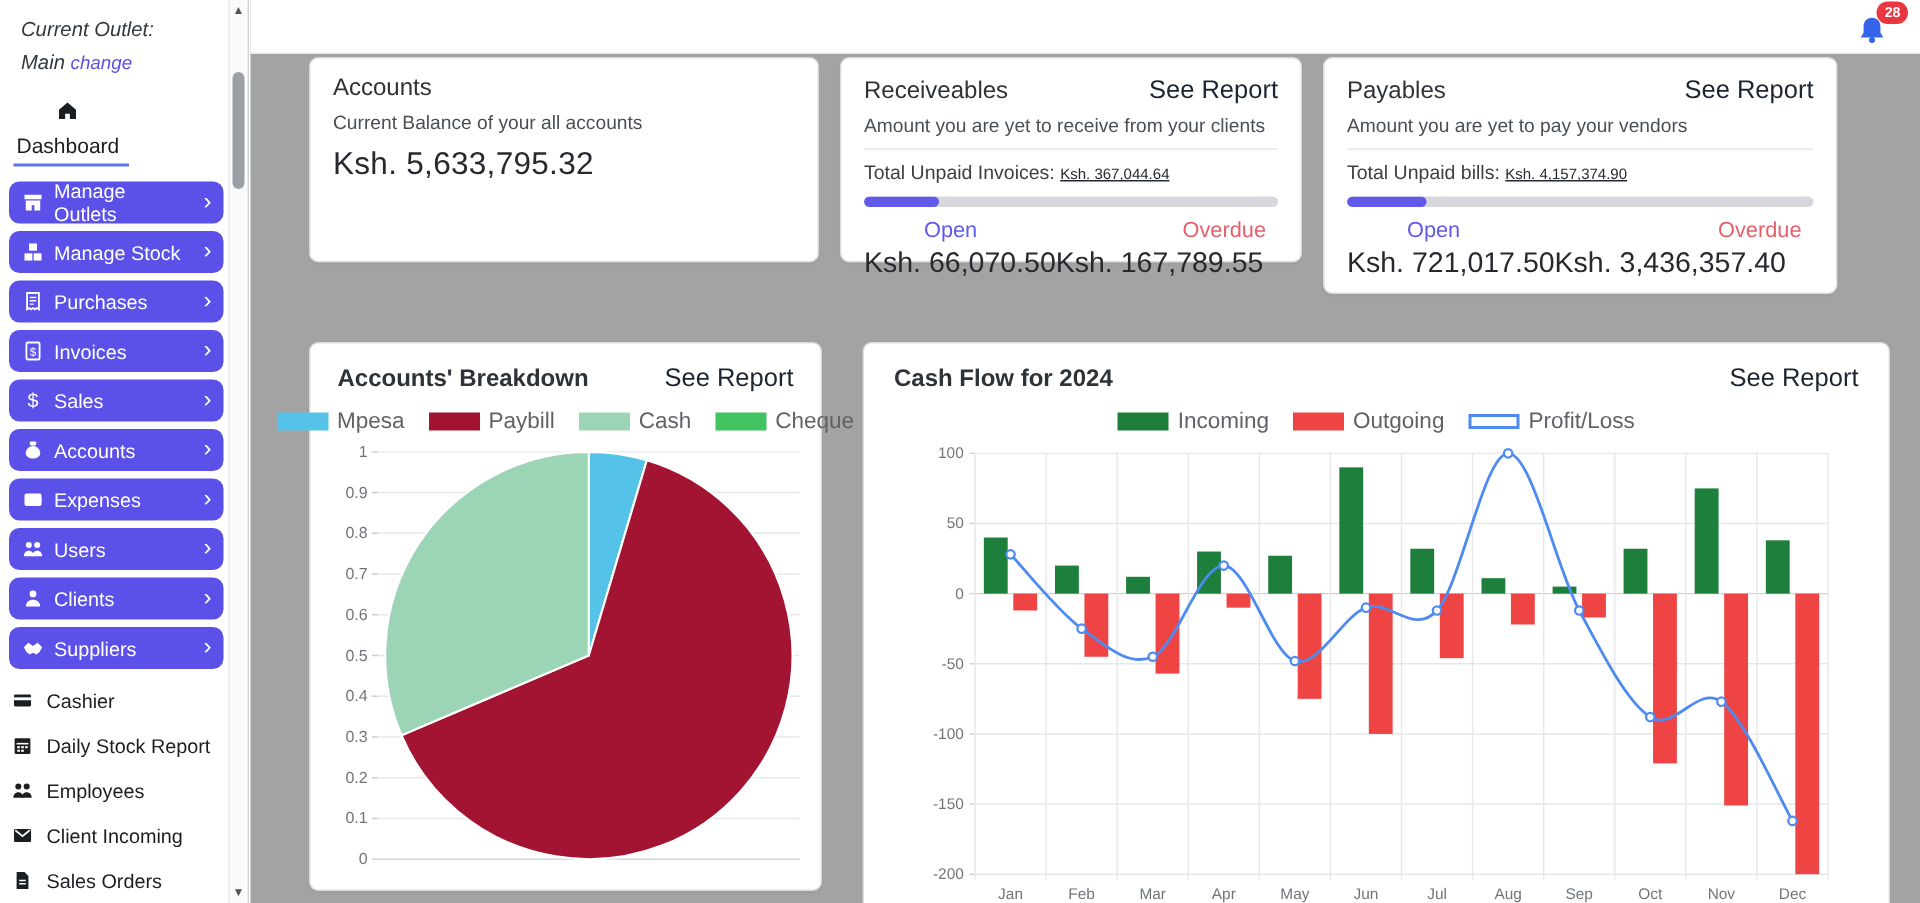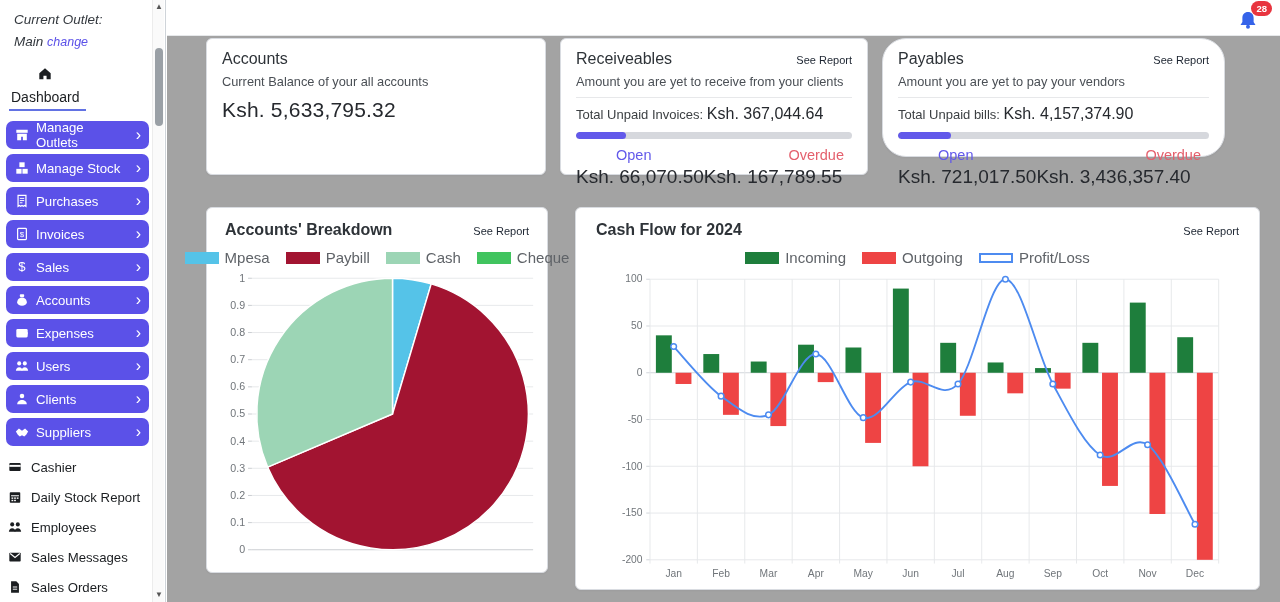--- a/index.html
+++ b/index.html
@@ -42,29 +42,29 @@
   .bell-wrap .icn svg { width:20px; height:20px; }
   .badge { position:absolute; top:-4px; right:-8px; background:#e8353f; color:#fff;
     font-size:9.5px; padding:2px 5px; border-radius:9px; font-weight:bold; }
 
   .content { padding:2px 26px 0 39px; }
   .cards-row { display:flex; gap:14px; margin-top:0; }
   .card { background:#fff; border:1px solid #d9dce1; border-radius:6px;
     box-shadow:0 1px 2px rgba(40,40,60,.05); padding:11px 15px; }
   .card.accounts { width:340px; height:137px; }
   .card.receivables { width:308px; height:137px; }
-  .card.payables { width:343px; height:119px;border-radius:24px; }
+  .card.payables { width:343px; height:158px; }
   .card-head { display:flex; justify-content:space-between; align-items:baseline; }
   .card-title { font-size:16px; color:#2e3338; }
-  .see-report { font-size:11px; color:#1c2430; cursor:pointer; text-decoration:none; }
+  .see-report { font-size:17px; color:#1c2430; cursor:pointer; text-decoration:none; }
   .card-sub { font-size:12.8px; color:#4a4f55; margin-top:6px; }
   .balance { font-size:21px; color:#26292e; margin-top:9px; letter-spacing:.2px; }
   .hr { border-top:1px solid #e7e8ea; margin:8px 0 7px; }
   .total-line { font-size:13px; color:#3c4043; }
-  .total-line b { font-size:16px; font-weight:500; color:#26292e; }
+  .total-line b { font-size:10px; font-weight:500; color:#26292e;text-decoration:underline; }
   .progress { height:7px; border-radius:4px; background:#d6d8dd; margin-top:9px; overflow:hidden; }
   .progress > div { height:100%; background:#6259ea; border-radius:4px; }
   .status-row { display:flex; justify-content:space-between; margin-top:8px; font-size:14.5px; }
   .status-row .open { color:#6259ea; padding-left:40px; }
   .status-row .overdue { color:#e4606d; padding-right:8px; }
   .amount-row { display:flex; justify-content:flex-start; margin-top:3px; font-size:19px; color:#26292e; }
 
   .charts-row { display:flex; gap:27px; margin-top:32px; align-items:flex-start; }
   .card.pie-card { width:342px; height:366px; padding:13px 10px; }
   .card.flow-card { width:685px; height:383px; padding:13px 12px; }
@@ -234,21 +234,21 @@
       </span>
     <span>Employees</span>
   </div>
   <div class="sb-link">
     <span class="icn">
         <svg viewBox="0 0 16 16" fill="currentColor">
           <rect x="1.5" y="3" width="13" height="10" rx="1"></rect>
           <path d="M2.5 4 8 8.5 13.5 4" stroke="#fff" stroke-width="1.3" fill="none"></path>
         </svg>
       </span>
-    <span>Sales Messages</span>
+    <span>Client Incoming</span>
   </div>
   <div class="sb-link">
     <span class="icn">
         <svg viewBox="0 0 16 16" fill="currentColor">
           <path d="M3.5 1.5h6l3 3v10h-9z"></path>
           <path d="M5.5 8h5M5.5 10.5h5" stroke="#fff" stroke-width="1.1" fill="none"></path>
         </svg>
       </span>
     <span>Sales Orders</span>
   </div>

